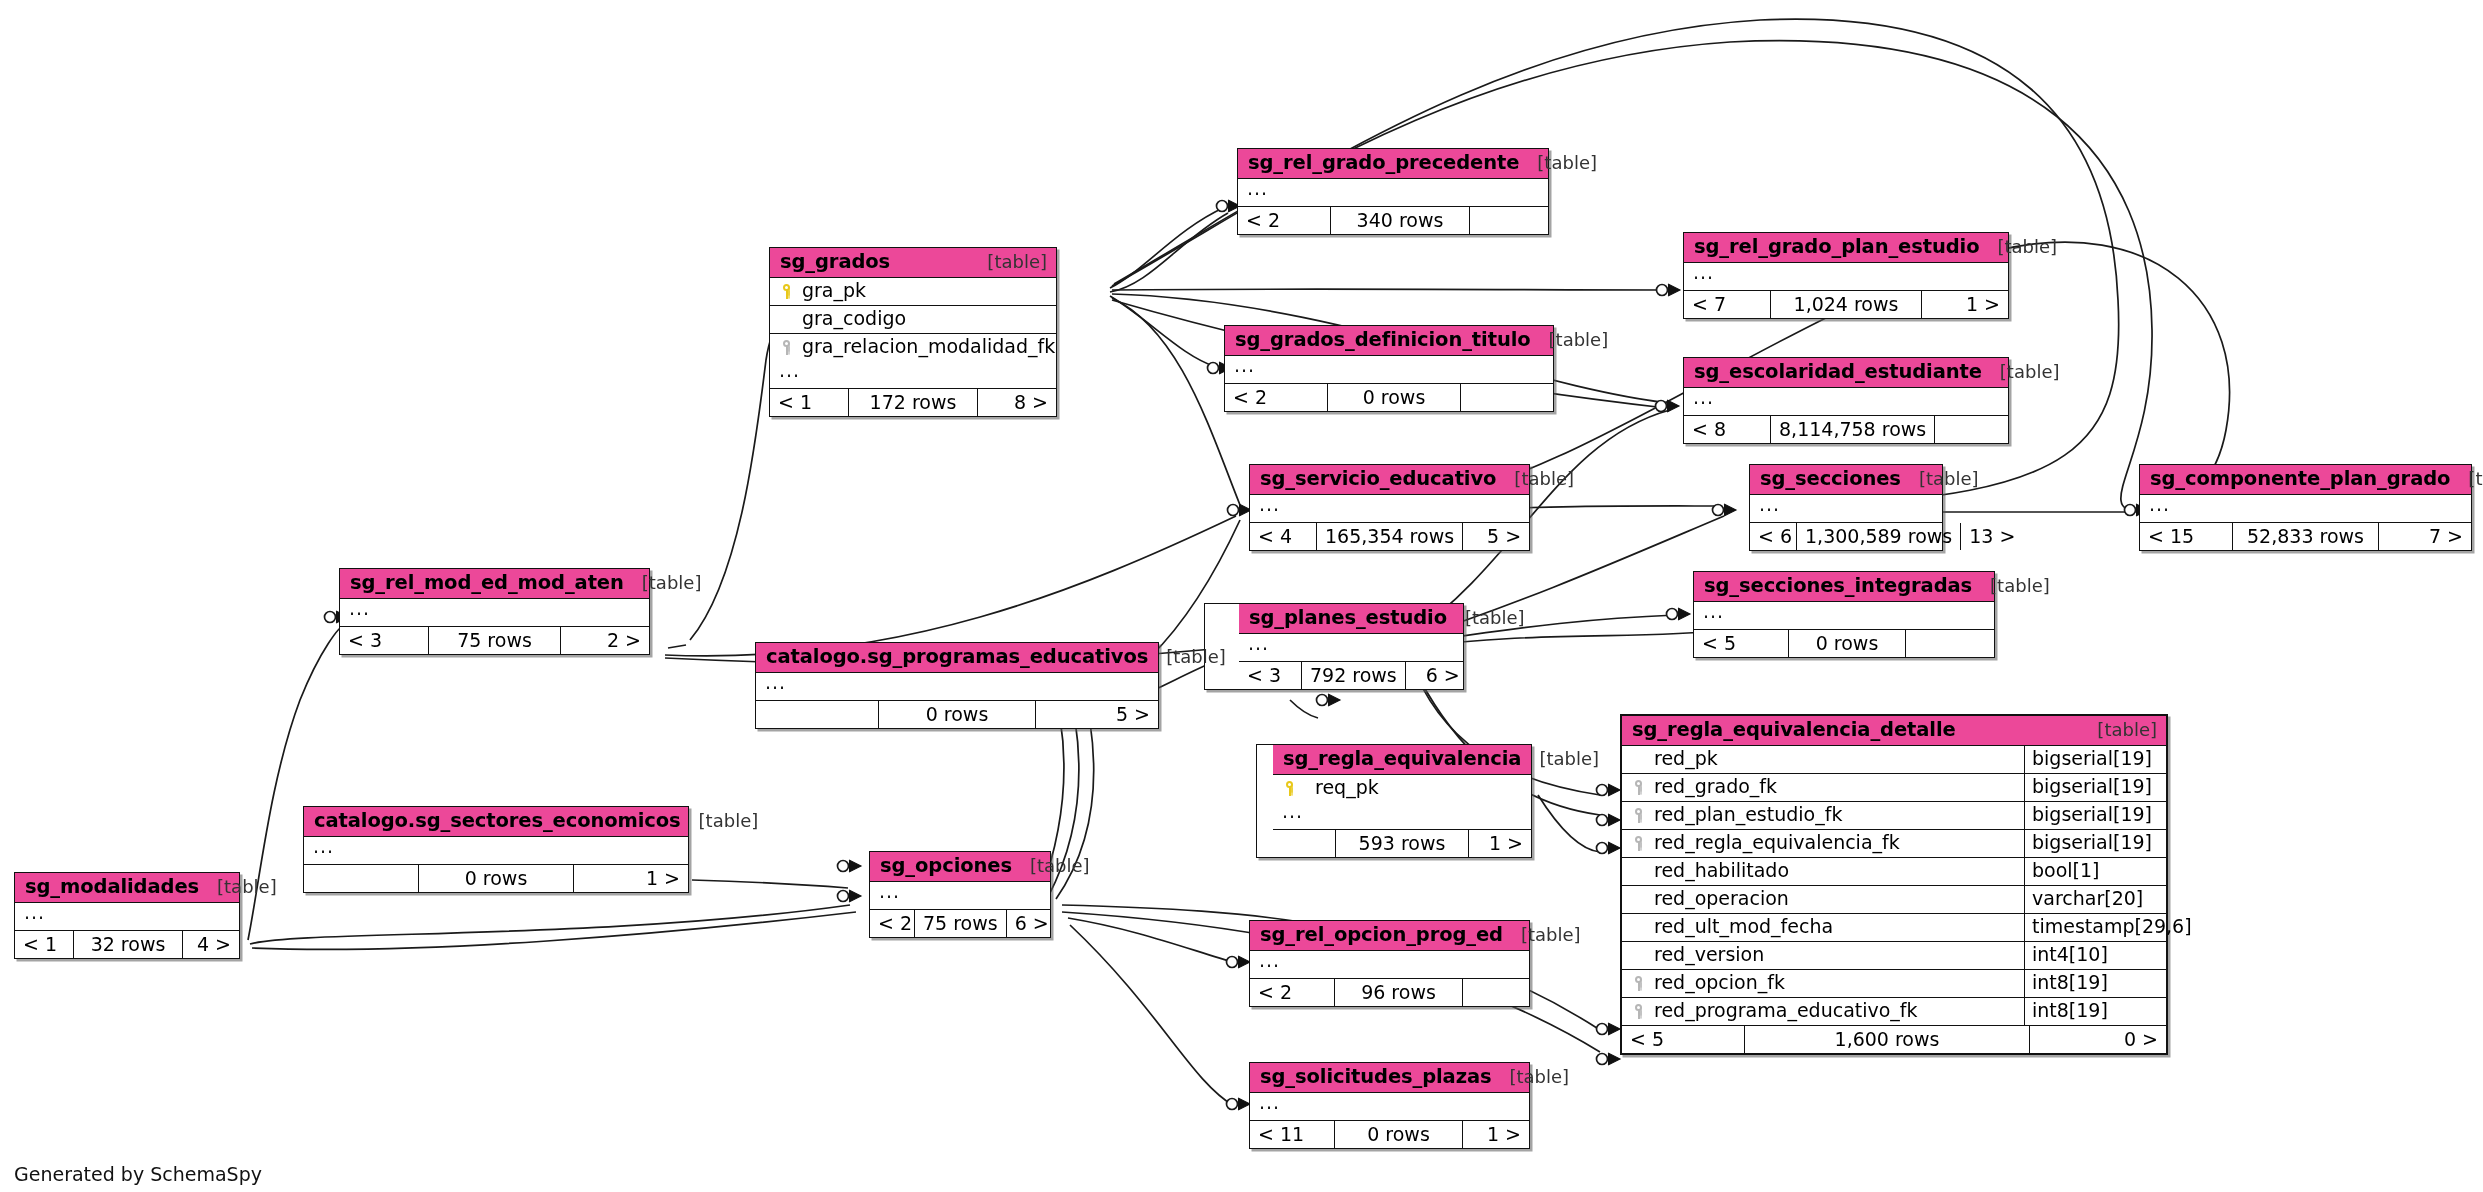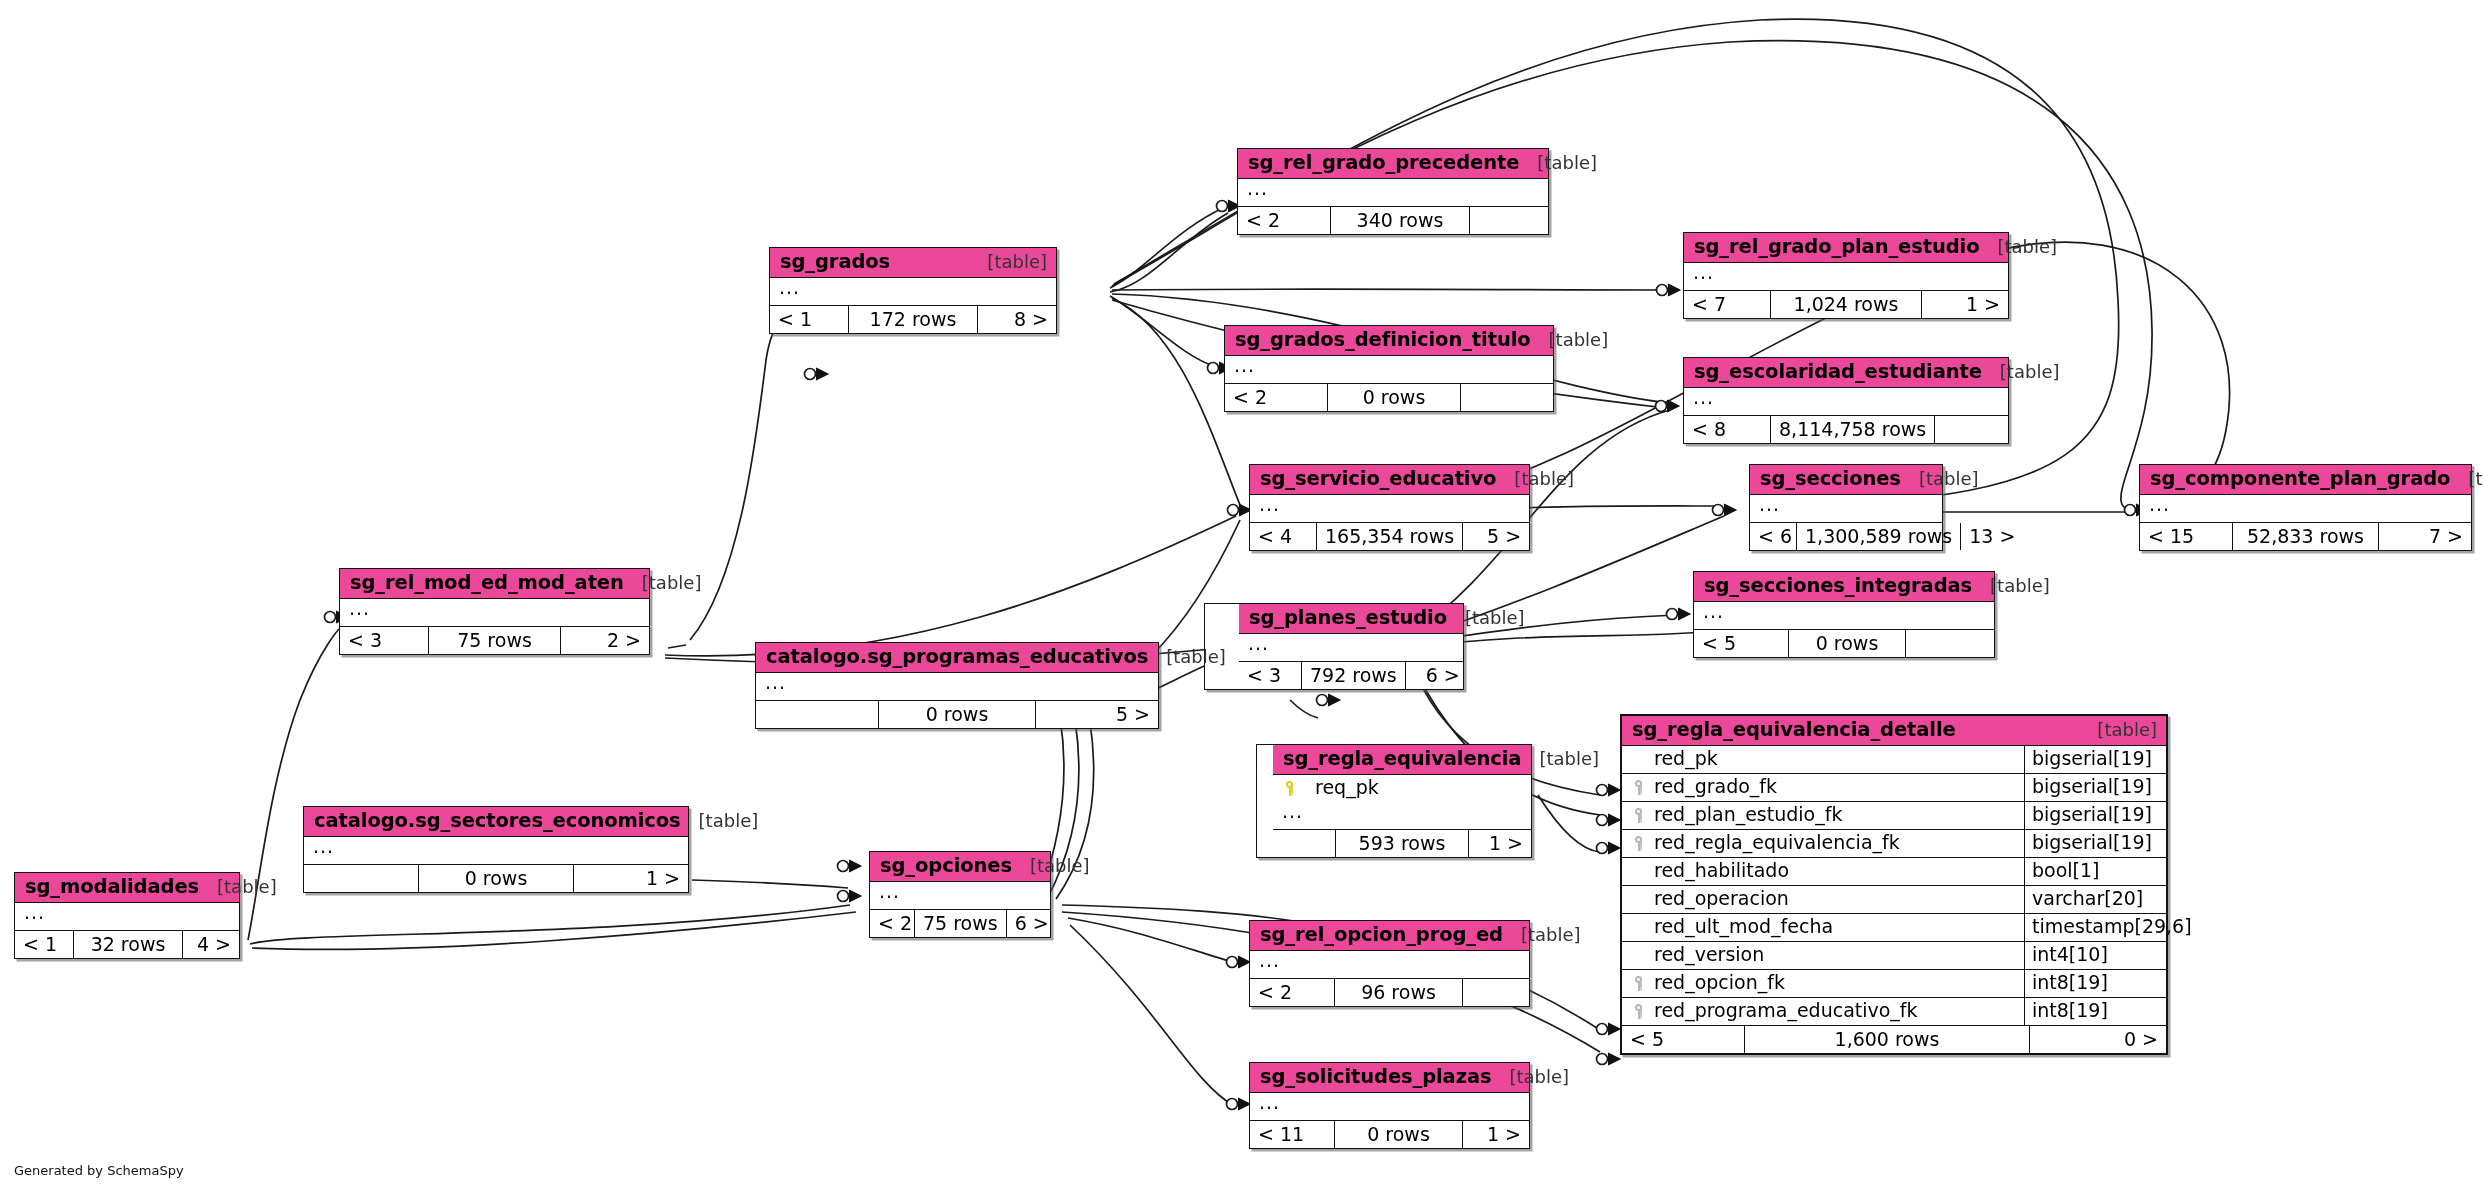--- a/index.html
+++ b/index.html
@@ -46,21 +46,21 @@
 
   .key{display:inline-block;width:9px;height:15px;position:relative;}
   .key::before{content:"";position:absolute;left:1px;top:0;width:7px;height:7px;
                border:2px solid currentColor;border-radius:50%;box-sizing:border-box;}
   .key::after{content:"";position:absolute;left:3.5px;top:6px;width:2px;height:9px;
               background:currentColor;
               box-shadow:2px -3px 0 -0.4px currentColor, 2px 0px 0 -0.4px currentColor;}
   .key.pk{color:#e8c81a;}
   .key.fk{color:#b6b6b6;}
 
-  .footer-note{position:absolute;font-size:13px;color:#111;white-space:nowrap;}
+  .footer-note{position:absolute;font-size:19px;color:#111;white-space:nowrap;}
 </style>
 </head>
 <body>
 
 <div id="canvas">
 
   <svg id="edges" viewBox="0 0 2483 1192" preserveAspectRatio="none">
     <g>
 
       <path d="M1110 288 C1145 270 1175 230 1225 207"></path>
@@ -187,20 +187,38 @@
       <div class="f1">340 rows</div>
       <div class="f2" style="width:78px"></div>
     </div>
   </div>
 
   <div class="tbl" style="left:769px;top:247px;width:288px;">
     <div class="hdr">
       <span class="nm">sg_grados</span>
       <span class="tag">[table]</span>
     </div>
+    <div class="rowsbox">
+      <div class="col">
+        <span class="kslot">
+            <i class="key pk"></i>
+          </span>
+        <span class="cname">gra_pk</span>
+      </div>
+      <div class="col">
+        <span class="kslot"></span>
+        <span class="cname">gra_codigo</span>
+      </div>
+      <div class="col">
+        <span class="kslot">
+            <i class="key fk"></i>
+          </span>
+        <span class="cname">gra_relacion_modalidad_fk</span>
+      </div>
+    </div>
     <div class="ellipsis">...</div>
     <div class="ftr">
       <div class="f0" style="width:78px">&lt; 1</div>
       <div class="f1">172 rows</div>
       <div class="f2" style="width:78px">8 &gt;</div>
     </div>
   </div>
 
   <div class="tbl" style="left:1683px;top:232px;width:326px;">
     <div class="hdr">

